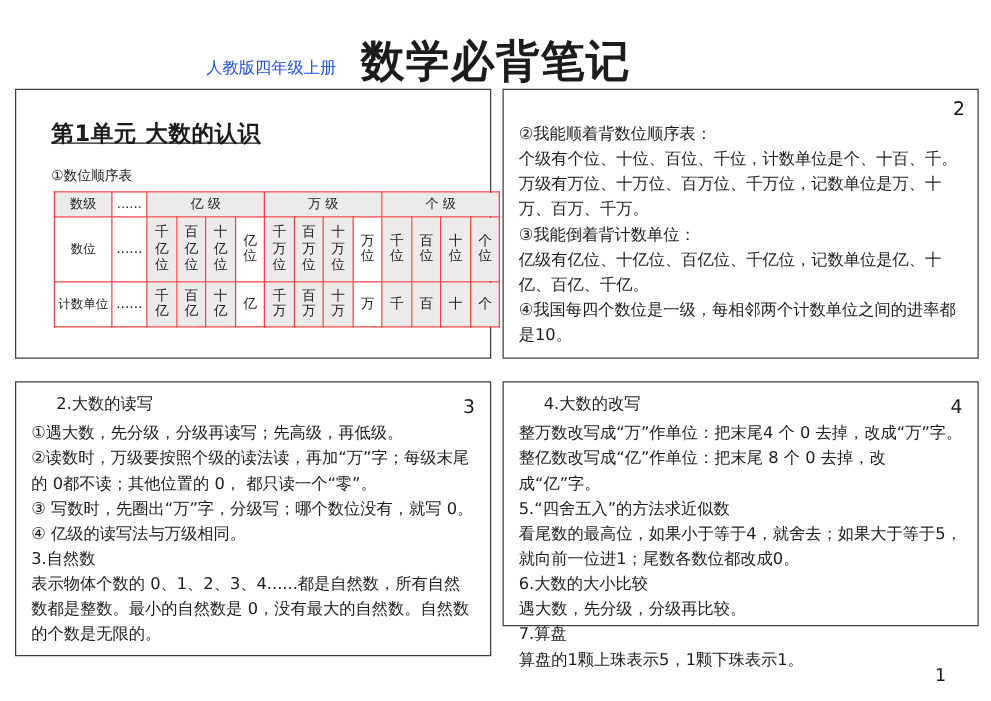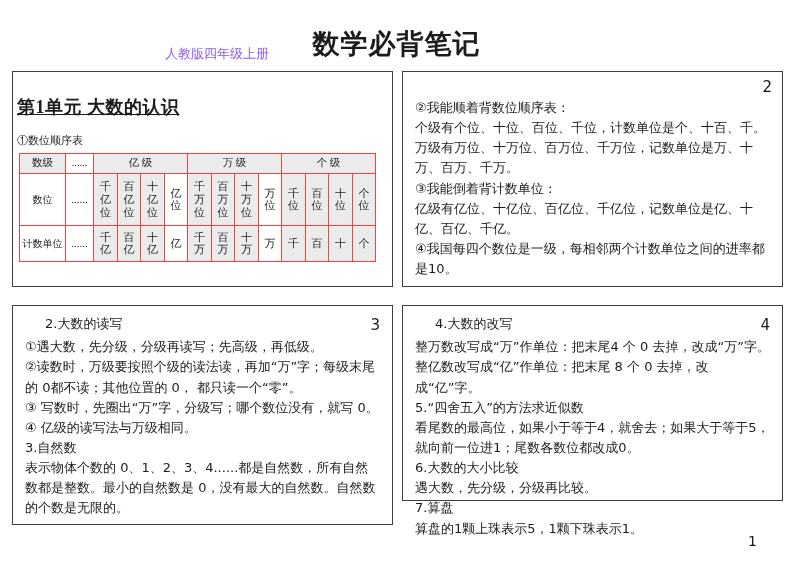--- a/index.html
+++ b/index.html
@@ -5,31 +5,31 @@
   * { margin: 0; padding: 0; box-sizing: border-box; }
   html, body { background: #ffffff; }
   body {
     width: 793px; height: 561px;
     position: relative;
     font-family: "DejaVu Sans", "Liberation Sans", sans-serif;
     color: #1c1c1c;
     overflow: hidden;
   }
   .page-header { position: absolute; top: 0; left: 0; width: 100%; height: 68px; }
-  .edition { position: absolute; left: 165px; top: 45px; font-size: 13px; color: #8b5cf6; }
+  .edition { position: absolute; left: 165px; top: 45px; font-size: 13px; color: #1d4ed8; }
   .doc-title {
     position: absolute; left: 0; top: 26px; width: 100%;
-    text-align: center; font-size: 27px; font-weight: bold; letter-spacing: 1px;
+    text-align: center; font-size: 35px; font-weight: bold; letter-spacing: 1px;
   }
   .panel {
     position: absolute; background: #fff;
     border: 1.5px solid #3f3f3f;
     font-size: 13px; line-height: 1.55;
   }
-  #panel1 { left: 12px; top: 71px;  width: 381px; height: 216px; padding: 10px 4px; font-family: Liberation Serif, serif; }
+  #panel1 { left: 12px; top: 71px;  width: 381px; height: 216px; padding: 10px 28px; }
   #panel2 { left: 402px; top: 71px; width: 381px; height: 216px; padding: 26px 12px 8px 12px; }
   #panel3 { left: 12px; top: 305px; width: 381px; height: 220px; padding: 8px 12px; }
   #panel4 { left: 402px; top: 305px; width: 381px; height: 196px; padding: 8px 12px; }
   .corner-num {
     position: absolute; top: 4px; right: 10px;
     font-size: 15px; color: #111;
   }
   .unit-heading {
     font-size: 18px; font-weight: bold; text-decoration: underline;
     margin-top: 12px; margin-bottom: 10px; letter-spacing: 0.5px;

